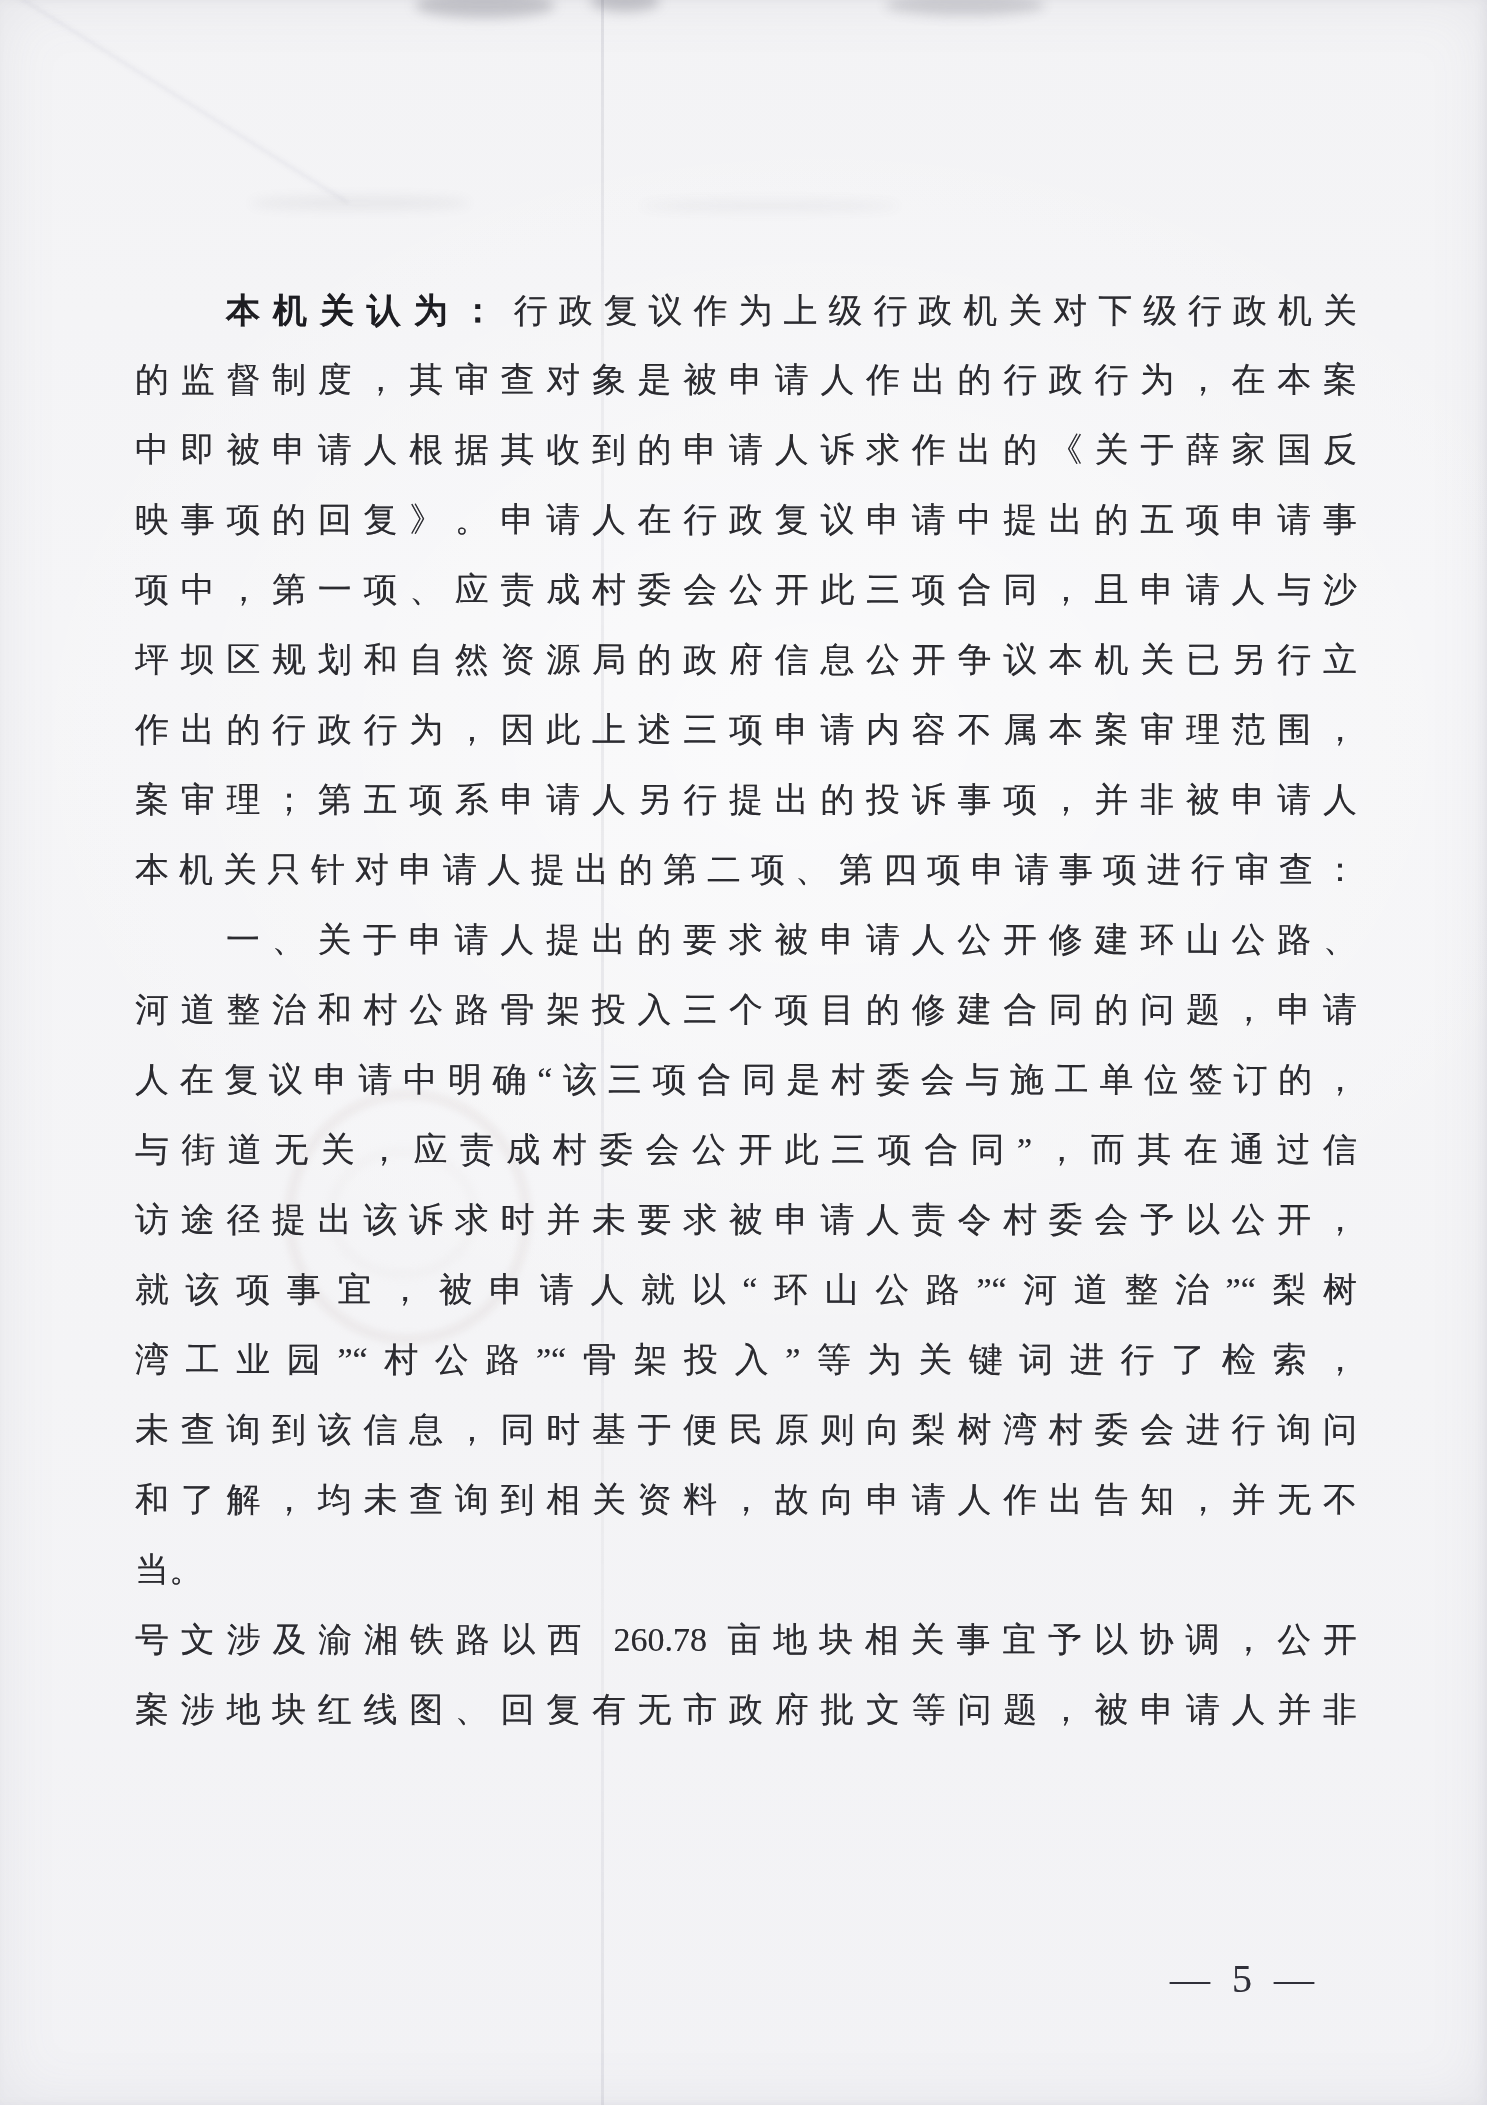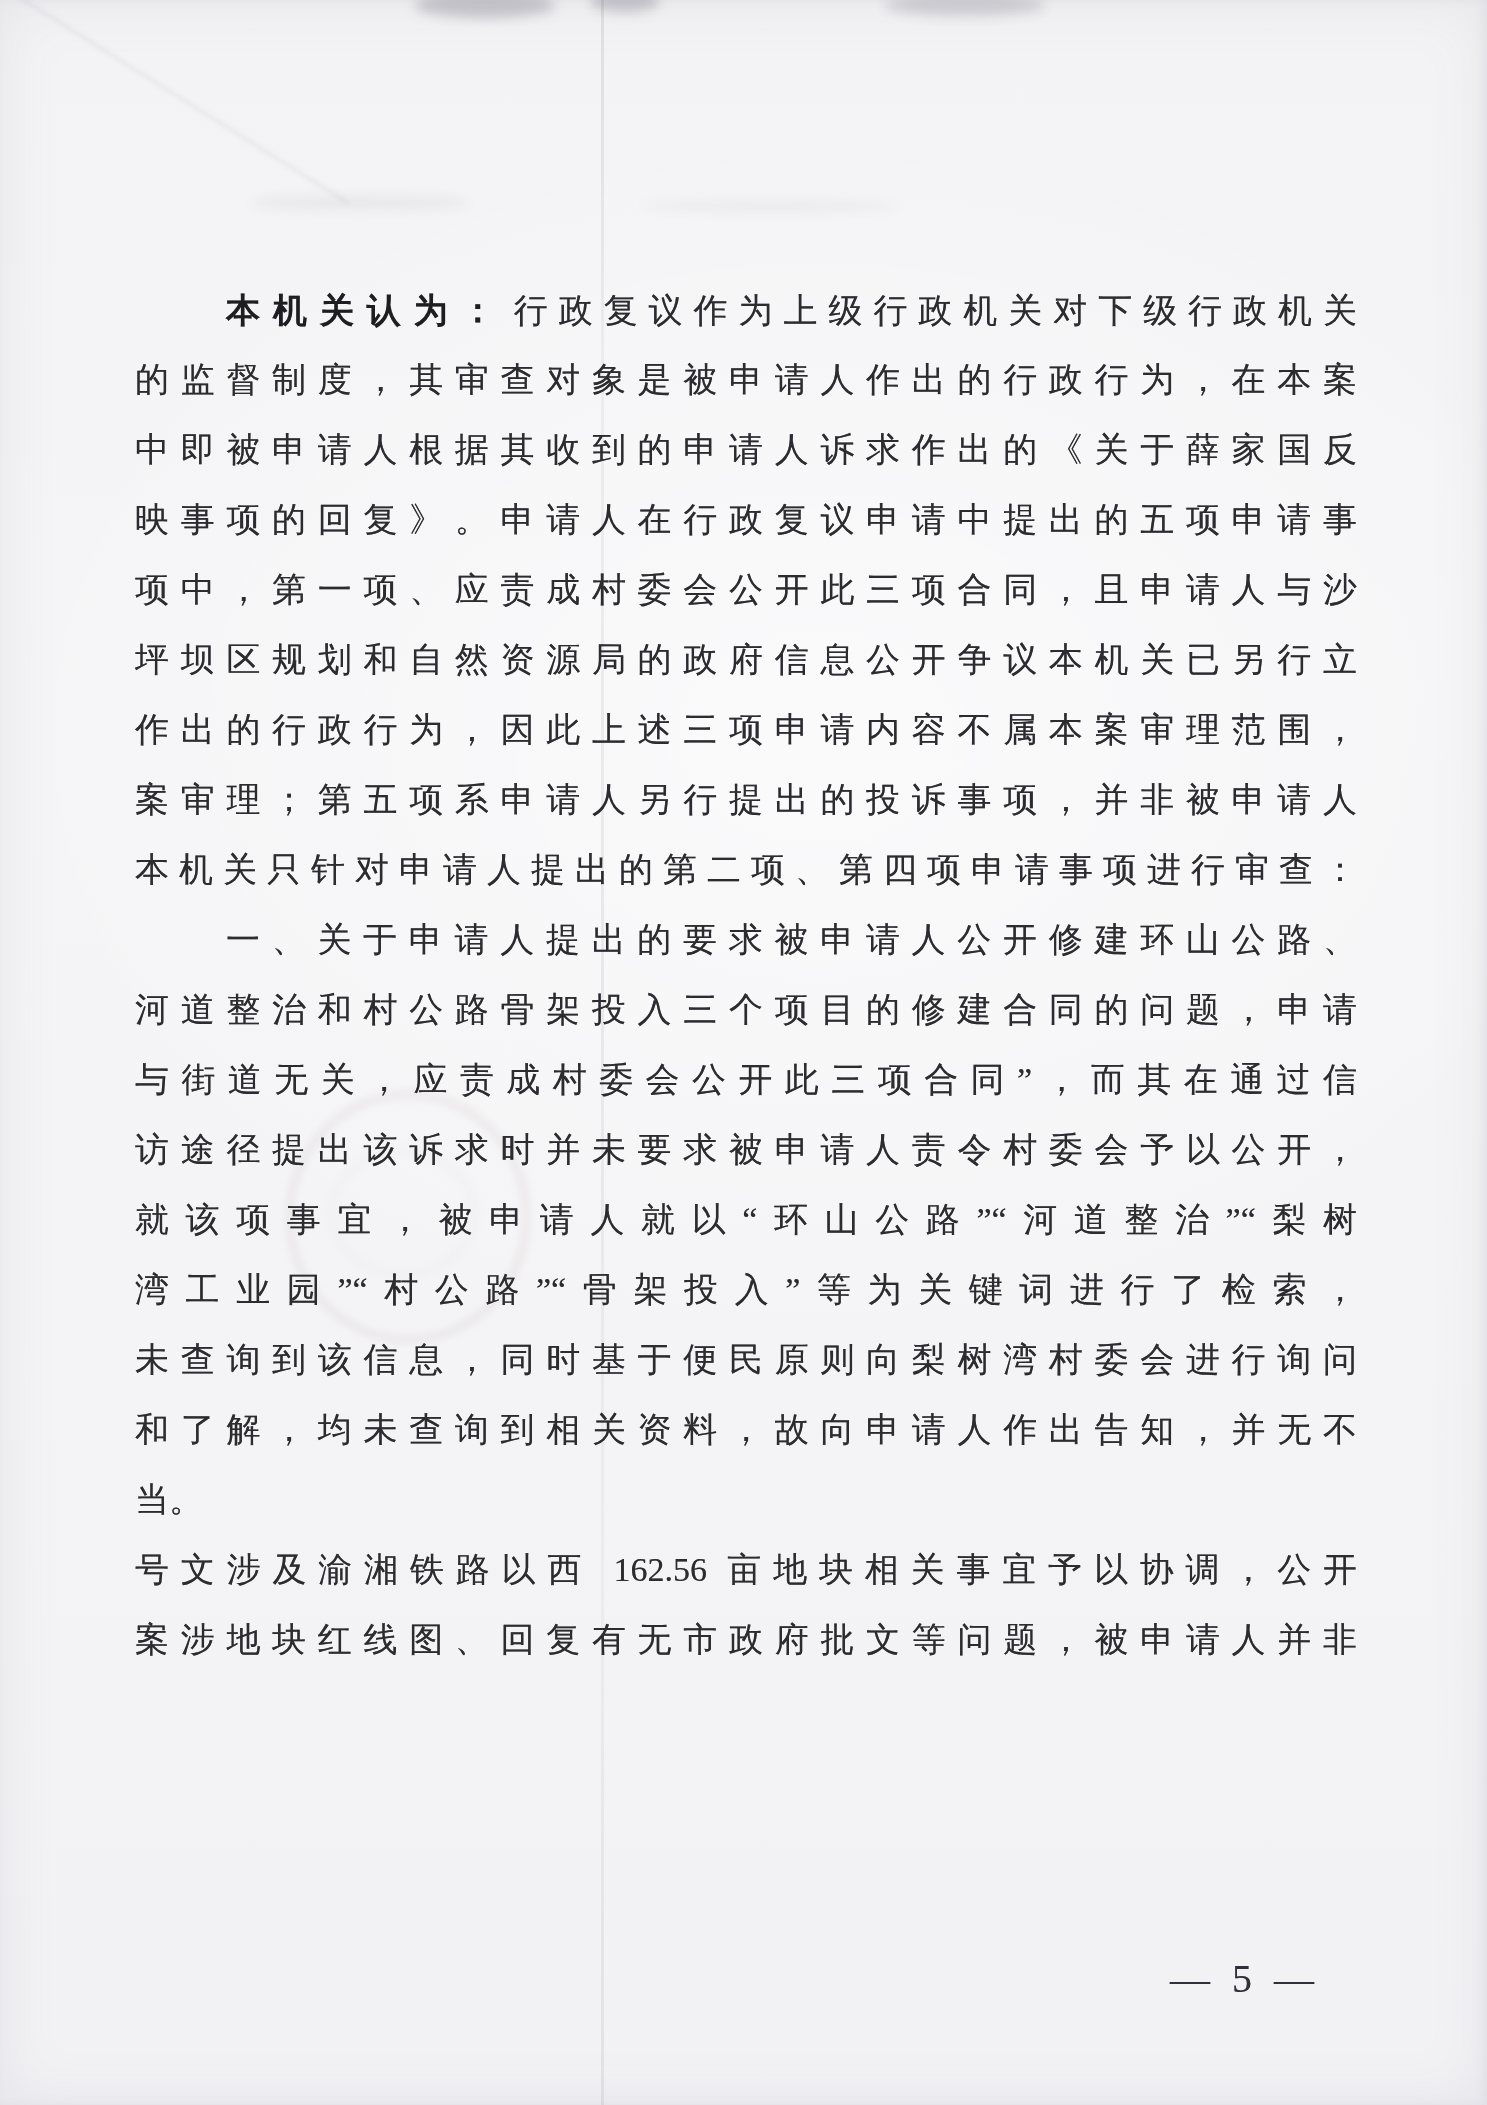--- a/index.html
+++ b/index.html
@@ -129,25 +129,26 @@
       <div class="doc-line">的监督制度，其审查对象是被申请人作出的行政行为，在本案</div>
       <div class="doc-line">中即被申请人根据其收到的申请人诉求作出的《关于薛家国反</div>
       <div class="doc-line">映事项的回复》。申请人在行政复议申请中提出的五项申请事</div>
       <div class="doc-line">项中，第一项、应责成村委会公开此三项合同，且申请人与沙</div>
       <div class="doc-line">坪坝区规划和自然资源局的政府信息公开争议本机关已另行立</div>
       <div class="doc-line">作出的行政行为，因此上述三项申请内容不属本案审理范围，</div>
       <div class="doc-line">案审理；第五项系申请人另行提出的投诉事项，并非被申请人</div>
       <div class="doc-line">本机关只针对申请人提出的第二项、第四项申请事项进行审查：</div>
       <div class="doc-line indent">一、关于申请人提出的要求被申请人公开修建环山公路、</div>
       <div class="doc-line">河道整治和村公路骨架投入三个项目的修建合同的问题，申请</div>
+      <div class="doc-line">人在复议申请中明确“该三项合同是村委会与施工单位签订的，</div>
       <div class="doc-line">与街道无关，应责成村委会公开此三项合同”，而其在通过信</div>
       <div class="doc-line">访途径提出该诉求时并未要求被申请人责令村委会予以公开，</div>
       <div class="doc-line">就该项事宜，被申请人就以“环山公路”“河道整治”“梨树</div>
       <div class="doc-line">湾工业园”“村公路”“骨架投入”等为关键词进行了检索，</div>
       <div class="doc-line">未查询到该信息，同时基于便民原则向梨树湾村委会进行询问</div>
       <div class="doc-line">和了解，均未查询到相关资料，故向申请人作出告知，并无不</div>
       <div class="doc-line no-justify">当。</div>
-      <div class="doc-line">号文涉及渝湘铁路以西 162.56 亩地块相关事宜予以协调，公开</div>
+      <div class="doc-line">号文涉及渝湘铁路以西 260.78 亩地块相关事宜予以协调，公开</div>
       <div class="doc-line">案涉地块红线图、回复有无市政府批文等问题，被申请人并非</div>
     </div>
 
   <div class="pagenum">— 5 —</div>
 </div>
 
 </body></html>

